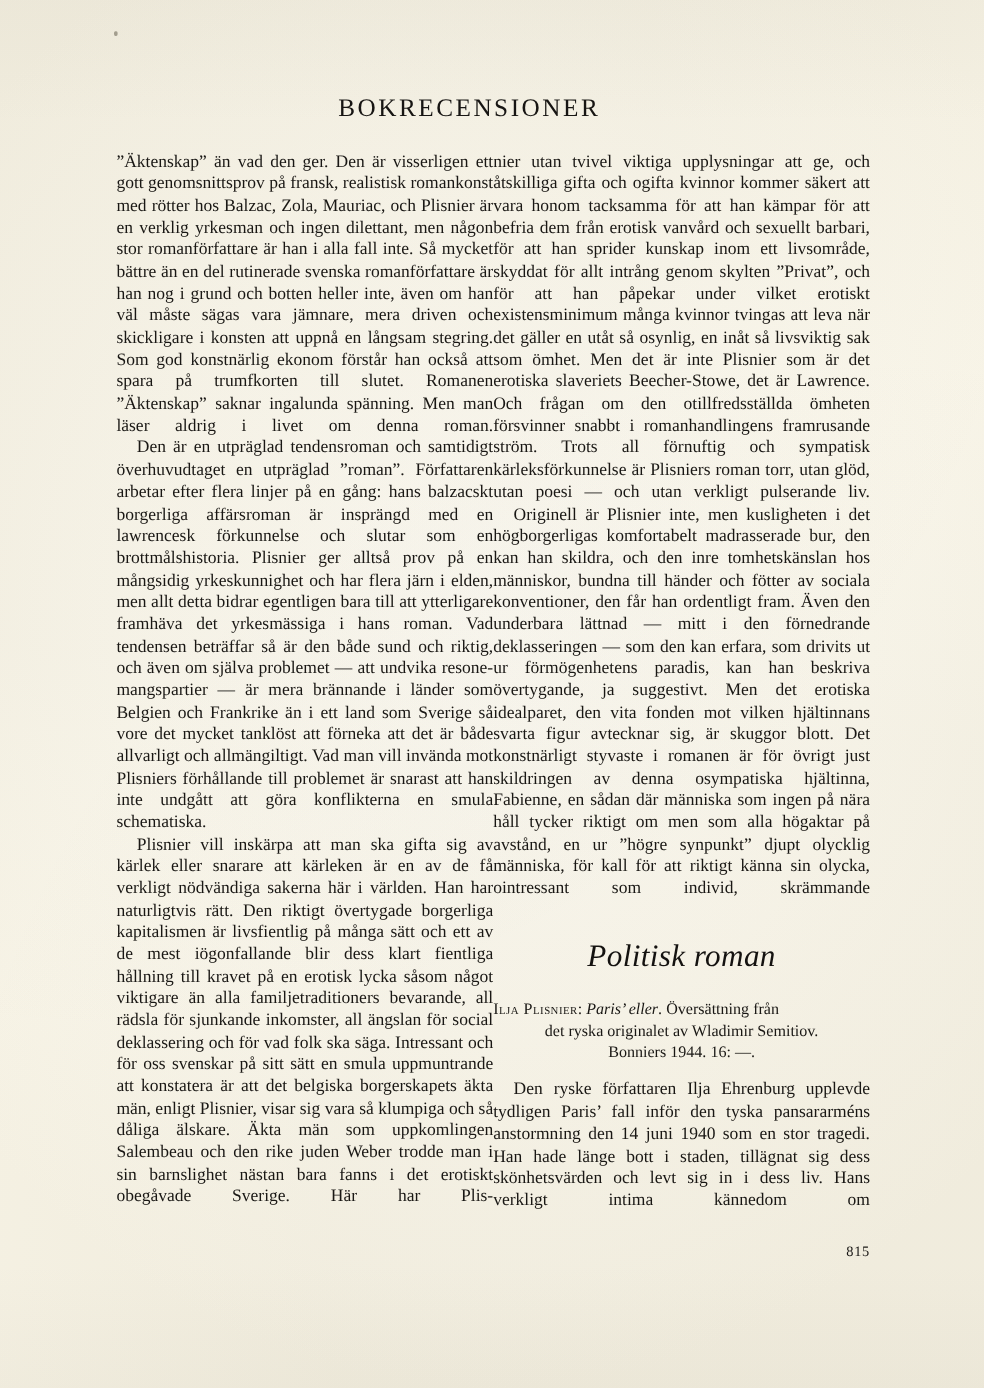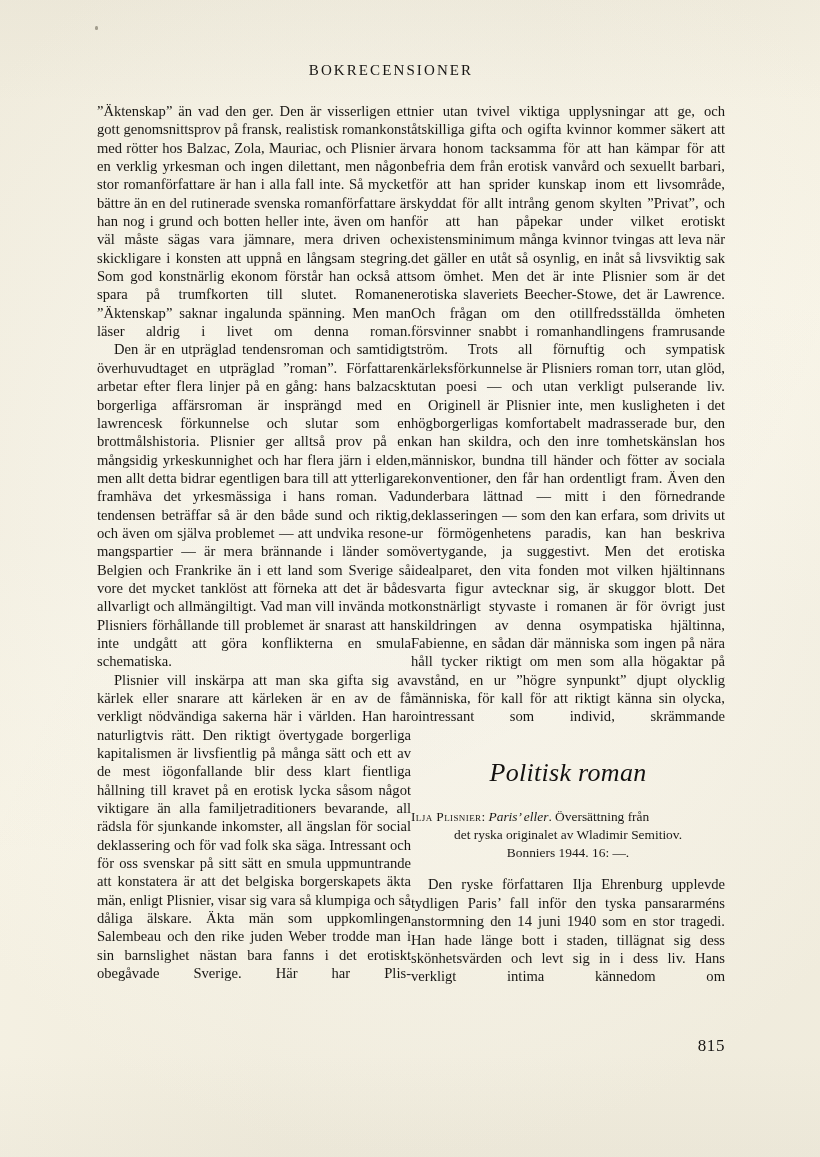--- a/index.html
+++ b/index.html
@@ -48,24 +48,24 @@
     position: absolute;
     left: 57px;
     top: 0;
     width: 668px;
     height: 1157px;
   }
 
   
   .running-head {
     text-align: center;
-    font-size: 15px;
+    font-size: 21px;
     letter-spacing: 2.1px;
     color: #171513;
-    padding-top: 62px;
+    padding-top: 78px;
     margin: 0 0 23px 0;
     font-weight: 400;
     white-space: pre;
   }
 
   
   .columns {
     display: flex;
     justify-content: space-between;
     align-items: flex-start;
@@ -139,21 +139,21 @@
     font-variant: small-caps;
     letter-spacing: .4px;
   }
   .it { font-style: italic; }
 
   
   .folio {
     position: absolute;
     right: 0;
     top: 1036px;
-    font-size: 17px;
+    font-size: 12px;
     letter-spacing: .6px;
     color: #171513;
     text-align: right;
   }
 </style>
 </head>
 <body>
 
 <div class="page">
   <div class="grain"></div>

